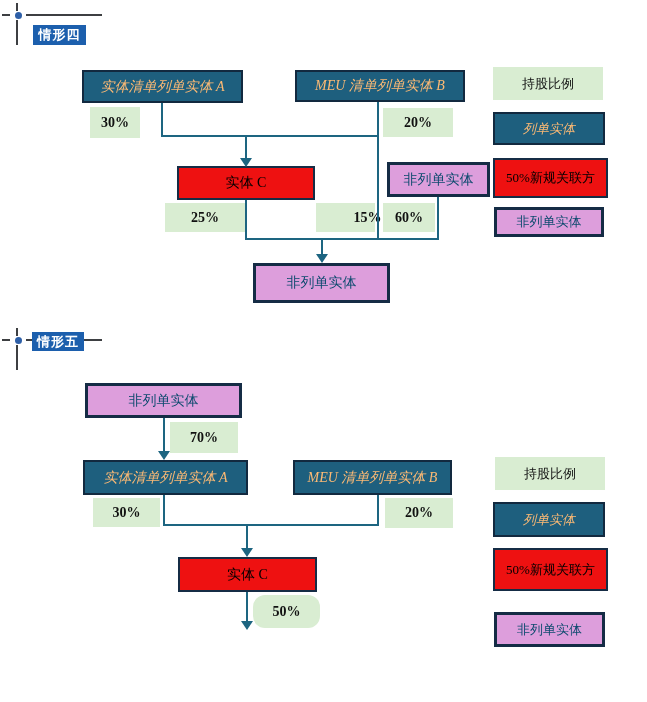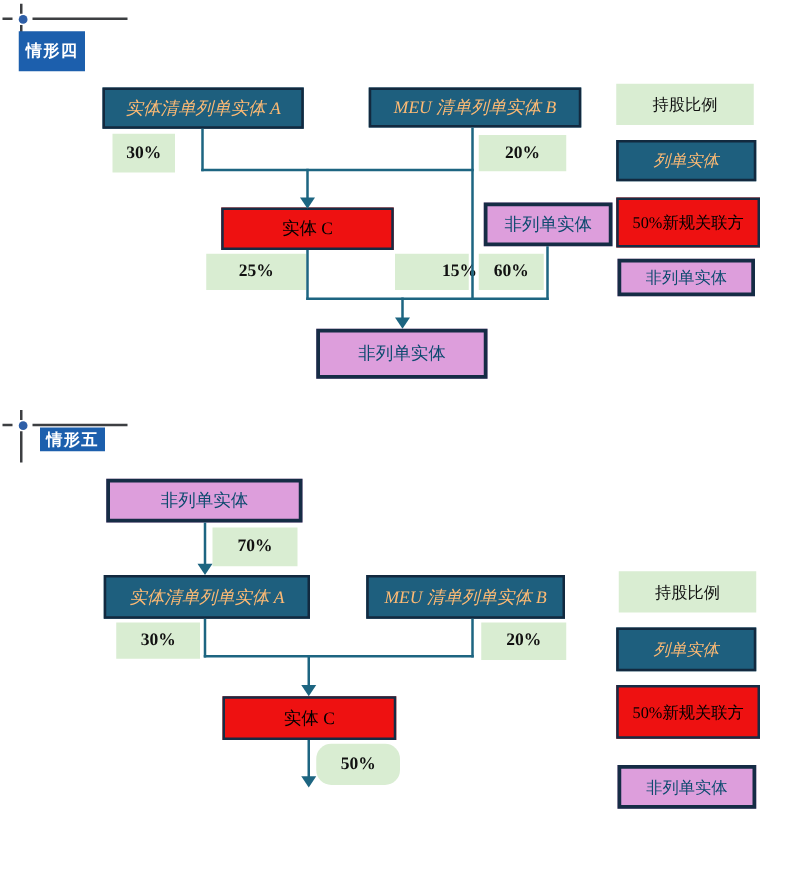--- a/index.html
+++ b/index.html
@@ -44,21 +44,21 @@
 <div id="canvas">
 
   <div>
     <div class="mark-h abs" style="left:2px;top:14px;width:8px;"></div>
     <div class="mark-dot abs" style="left:15px;top:12px;"></div>
     <div class="mark-h abs" style="left:26px;top:14px;width:76px;"></div>
     <div class="mark-v abs" style="left:16px;top:3px;height:8px;"></div>
     <div class="mark-v abs" style="left:16px;top:20px;height:25px;"></div>
   </div>
 
-  <div class="scene-title" style="left:15px;top:25px;width:53px;height:32px;">情形四</div>
+  <div class="scene-title" style="left:33px;top:25px;width:53px;height:20px;">情形四</div>
 
   <div class="node teal-node" style="left:82px;top:70px;width:161px;height:33px;">实体清单列单实体 A</div>
   <div class="node teal-node" style="left:295px;top:70px;width:170px;height:32px;">MEU 清单列单实体 B</div>
   <div class="node green-box" style="left:90px;top:107px;width:50px;height:31px;">30%</div>
   <div class="node green-box" style="left:383px;top:108px;width:70px;height:29px;">20%</div>
   <div class="node red-node" style="left:177px;top:166px;width:138px;height:34px;">实体 C</div>
   <div class="node pink-node" style="left:387px;top:162px;width:103px;height:35px;">非列单实体</div>
   <div class="node green-box" style="left:165px;top:203px;width:80px;height:29px;">25%</div>
   <div class="node green-box" style="left:316px;top:203px;width:59px;height:29px;padding-left:44px;">15%</div>
   <div class="node green-box" style="left:383px;top:203px;width:52px;height:29px;">60%</div>
@@ -81,21 +81,21 @@
   <div class="node pink-node" style="left:494px;top:207px;width:110px;height:30px;font-size:13px;">非列单实体</div>
 
   <div>
     <div class="mark-h abs" style="left:2px;top:339px;width:8px;"></div>
     <div class="mark-dot abs" style="left:15px;top:337px;"></div>
     <div class="mark-h abs" style="left:26px;top:339px;width:76px;"></div>
     <div class="mark-v abs" style="left:16px;top:328px;height:8px;"></div>
     <div class="mark-v abs" style="left:16px;top:345px;height:25px;"></div>
   </div>
 
-  <div class="scene-title" style="left:32px;top:342px;width:52px;height:19px;">情形五</div>
+  <div class="scene-title" style="left:32px;top:332px;width:52px;height:19px;">情形五</div>
 
   <div class="node pink-node" style="left:85px;top:383px;width:157px;height:35px;">非列单实体</div>
   <div class="node green-box" style="left:170px;top:422px;width:68px;height:31px;">70%</div>
   <div class="node teal-node" style="left:83px;top:460px;width:165px;height:35px;">实体清单列单实体 A</div>
   <div class="node teal-node" style="left:293px;top:460px;width:159px;height:35px;">MEU 清单列单实体 B</div>
   <div class="node green-box" style="left:93px;top:498px;width:67px;height:29px;">30%</div>
   <div class="node green-box" style="left:385px;top:498px;width:68px;height:30px;">20%</div>
   <div class="node red-node" style="left:178px;top:557px;width:139px;height:35px;">实体 C</div>
   <div class="node green-box" style="left:253px;top:595px;width:67px;height:33px;border-radius:12px;">50%</div>
 

